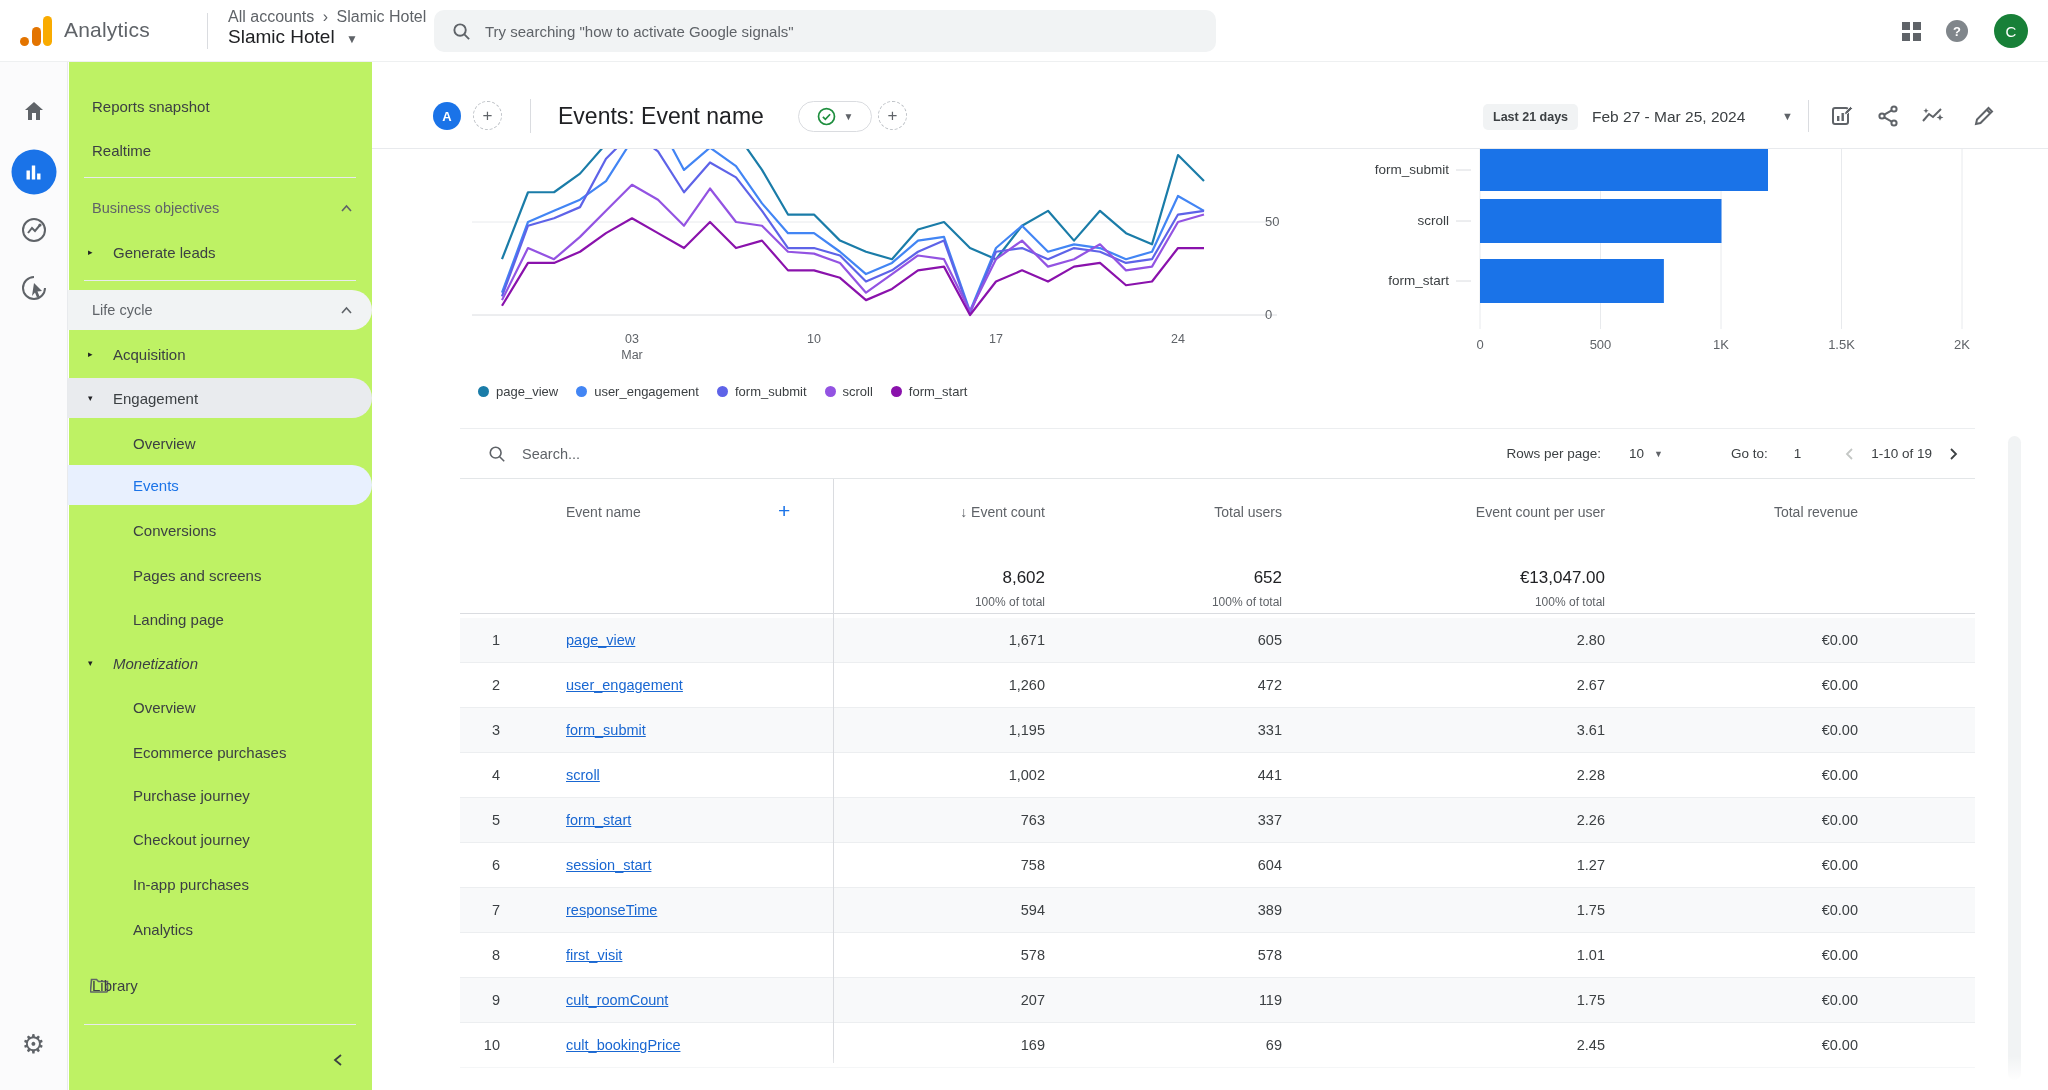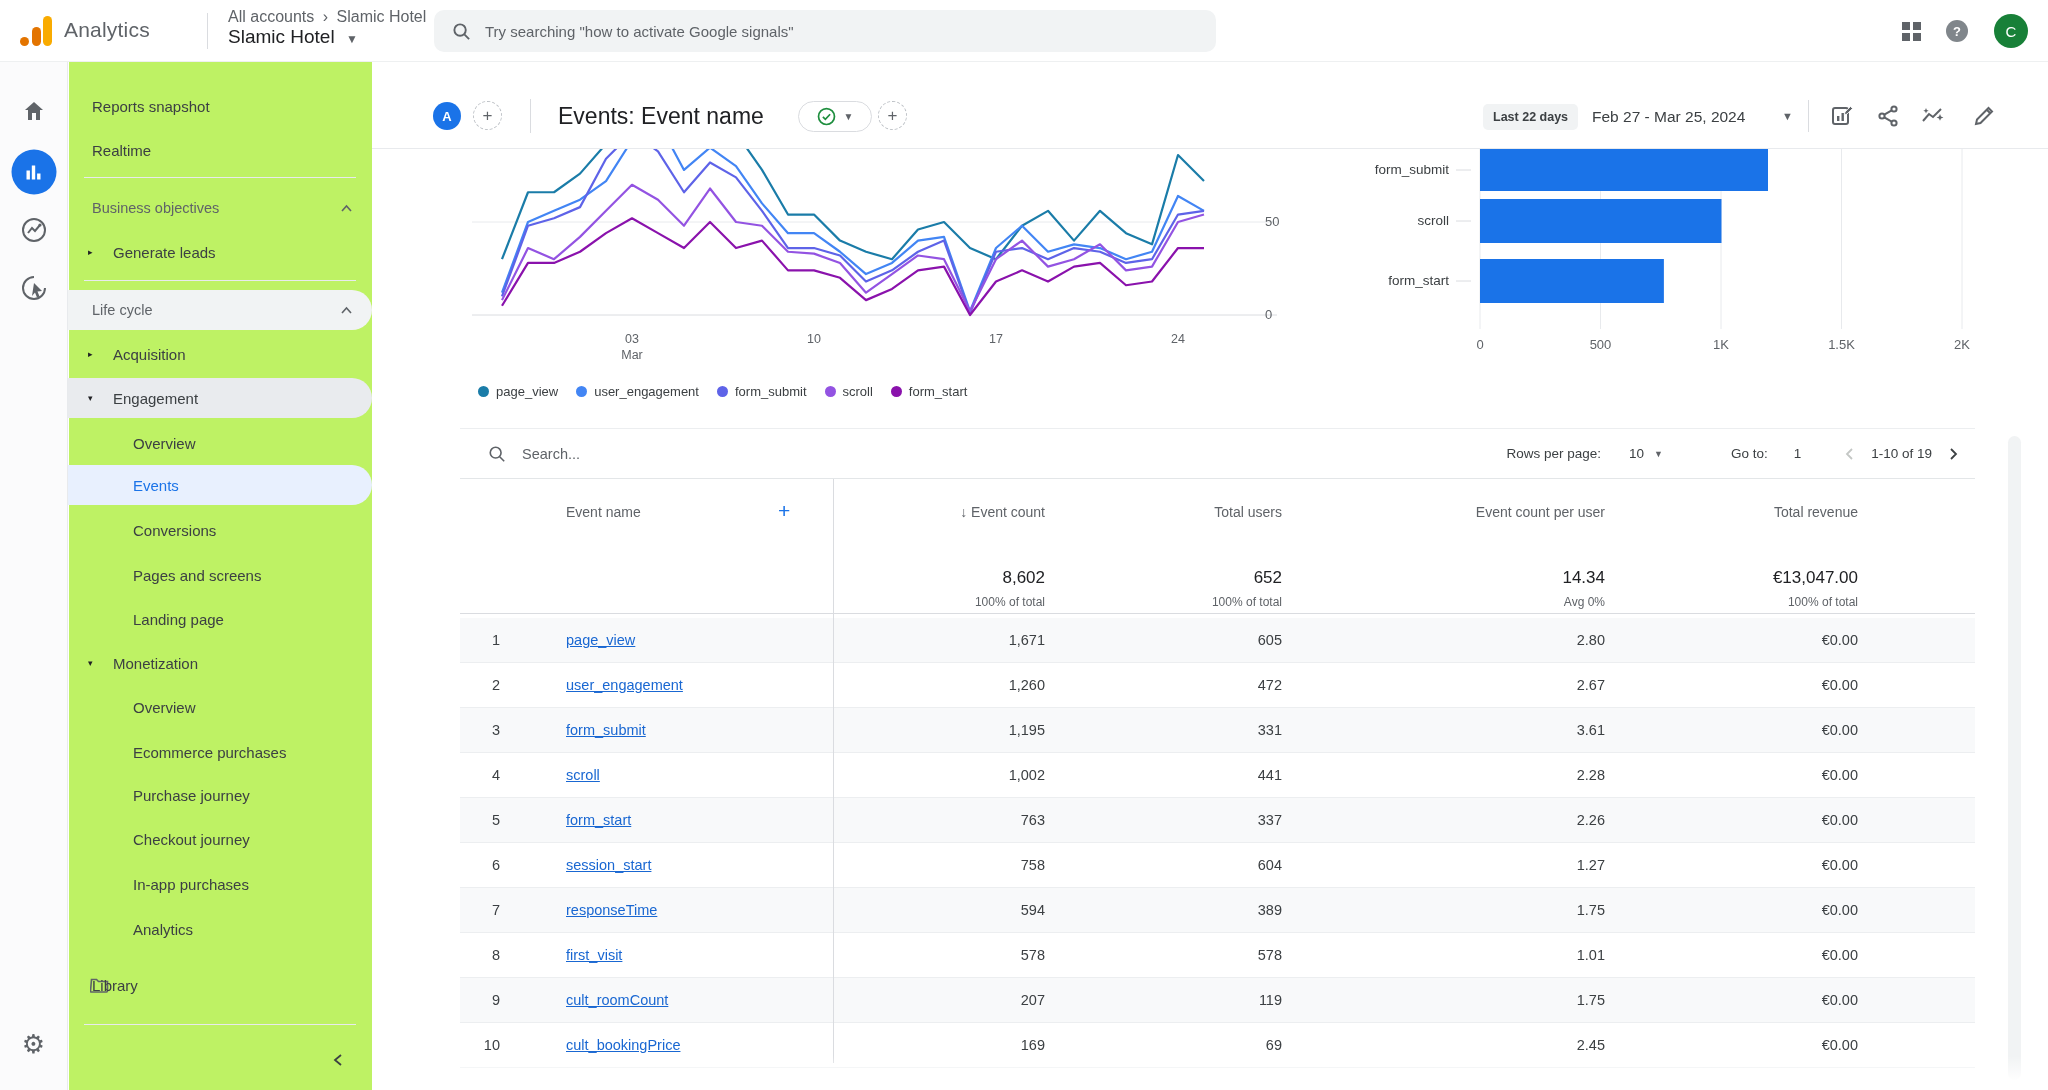--- a/index.html
+++ b/index.html
@@ -178,21 +178,21 @@
     <div class="sb-pill pill-gray2" style="top: 336px;"></div>
     <div class="sb-tri" style="top: 336px; left: 19px;">▾</div>
     <div class="sb-item" style="left: 44px; top: 336px;">Engagement</div>
     <div class="sb-item" style="left: 64px; top: 381px;">Overview</div>
     <div class="sb-pill pill-blue" style="top: 423px;"></div>
     <div class="sb-item" style="left: 64px; top: 423px; color: rgb(26, 115, 232);">Events</div>
     <div class="sb-item" style="left: 64px; top: 468px;">Conversions</div>
     <div class="sb-item" style="left: 64px; top: 513px;">Pages and screens</div>
     <div class="sb-item" style="left: 64px; top: 557px;">Landing page</div>
     <div class="sb-tri" style="top: 601px; left: 19px;">▾</div>
-    <div class="sb-item" style="left: 44px; top: 601px;">Monetization</div>
+    <div class="sb-item" style="left: 44px; top: 601px; font-style: italic;">Monetization</div>
     <div class="sb-item" style="left: 64px; top: 645px;">Overview</div>
     <div class="sb-item" style="left: 64px; top: 690px;">Ecommerce purchases</div>
     <div class="sb-item" style="left: 64px; top: 733px;">Purchase journey</div>
     <div class="sb-item" style="left: 64px; top: 777px;">Checkout journey</div>
     <div class="sb-item" style="left: 64px; top: 822px;">In-app purchases</div>
     <div class="sb-item" style="left: 64px; top: 867px;">Analytics</div>
     <svg width="19" height="16" viewBox="0 0 19 16" style="position: absolute; left: 21px; top: 915px;">
       <path d="M1.5 2.5 h5 l2 2 h9 v9.5 a1 1 0 0 1 -1 1 h-15 a1 1 0 0 1 -1-1 Z" fill="none" stroke="#5f6368" stroke-width="1.6"></path>
     </svg>
     <div class="sb-item" style="left: 23px; top: 923px;">Library</div>
@@ -205,21 +205,21 @@
 <div id="report-title">Events: Event name</div>
 <div id="check-pill">
   <svg width="19" height="19" viewBox="0 0 20 20">
     <circle cx="10" cy="10" r="8.4" fill="none" stroke="#1e8e3e" stroke-width="1.8"></circle>
     <polyline points="6.2,10.4 8.8,13 13.8,7.6" fill="none" stroke="#1e8e3e" stroke-width="1.8"></polyline>
   </svg>
   <span style="color:#5f6368; font-size:10px;">▼</span>
 </div>
 <div class="chip-dash" style="left:878px; top:101px;">+</div>
 
-<div id="date-chip">Last 22 days</div>
+<div id="date-chip">Last 21 days</div>
 <div id="date-range">Feb 27 - Mar 25, 2024</div>
 <div id="date-caret">▼</div>
 <div class="vdiv" style="left:1808px; top:100px; height:32px;"></div>
 <div class="tb-icon" style="left:1830px;">
   <svg width="24" height="24" viewBox="0 0 24 24">
       <rect x="3" y="4" width="15" height="16" rx="2" fill="none" stroke="#5f6368" stroke-width="2"></rect>
       <rect x="7" y="12" width="2.4" height="5" fill="#5f6368"></rect>
       <rect x="11.5" y="9" width="2.4" height="8" fill="#5f6368"></rect>
       <path d="M15 8 L20.5 2.5 L22.5 4.5 L17 10 L14.4 10.6 Z" fill="#5f6368" stroke="#fff" stroke-width="0.8"></path>
     </svg>
@@ -355,24 +355,20 @@
         <div></div>
       <div>
           <div class="tot-big">8,602</div>
           <div class="tot-sm">100% of total</div>
         </div>
       <div>
           <div class="tot-big">652</div>
           <div class="tot-sm">100% of total</div>
         </div>
       <div>
-          <div class="tot-big">14.34</div>
-          <div class="tot-sm">Avg 0%</div>
-        </div>
-      <div>
           <div class="tot-big">€13,047.00</div>
           <div class="tot-sm">100% of total</div>
         </div>
       <div></div>
     </div>
   </div>
   <div id="totals-line"></div>
   <div id="rows">
       <div class="trow data-row">
         <div class="num rn">1</div>

